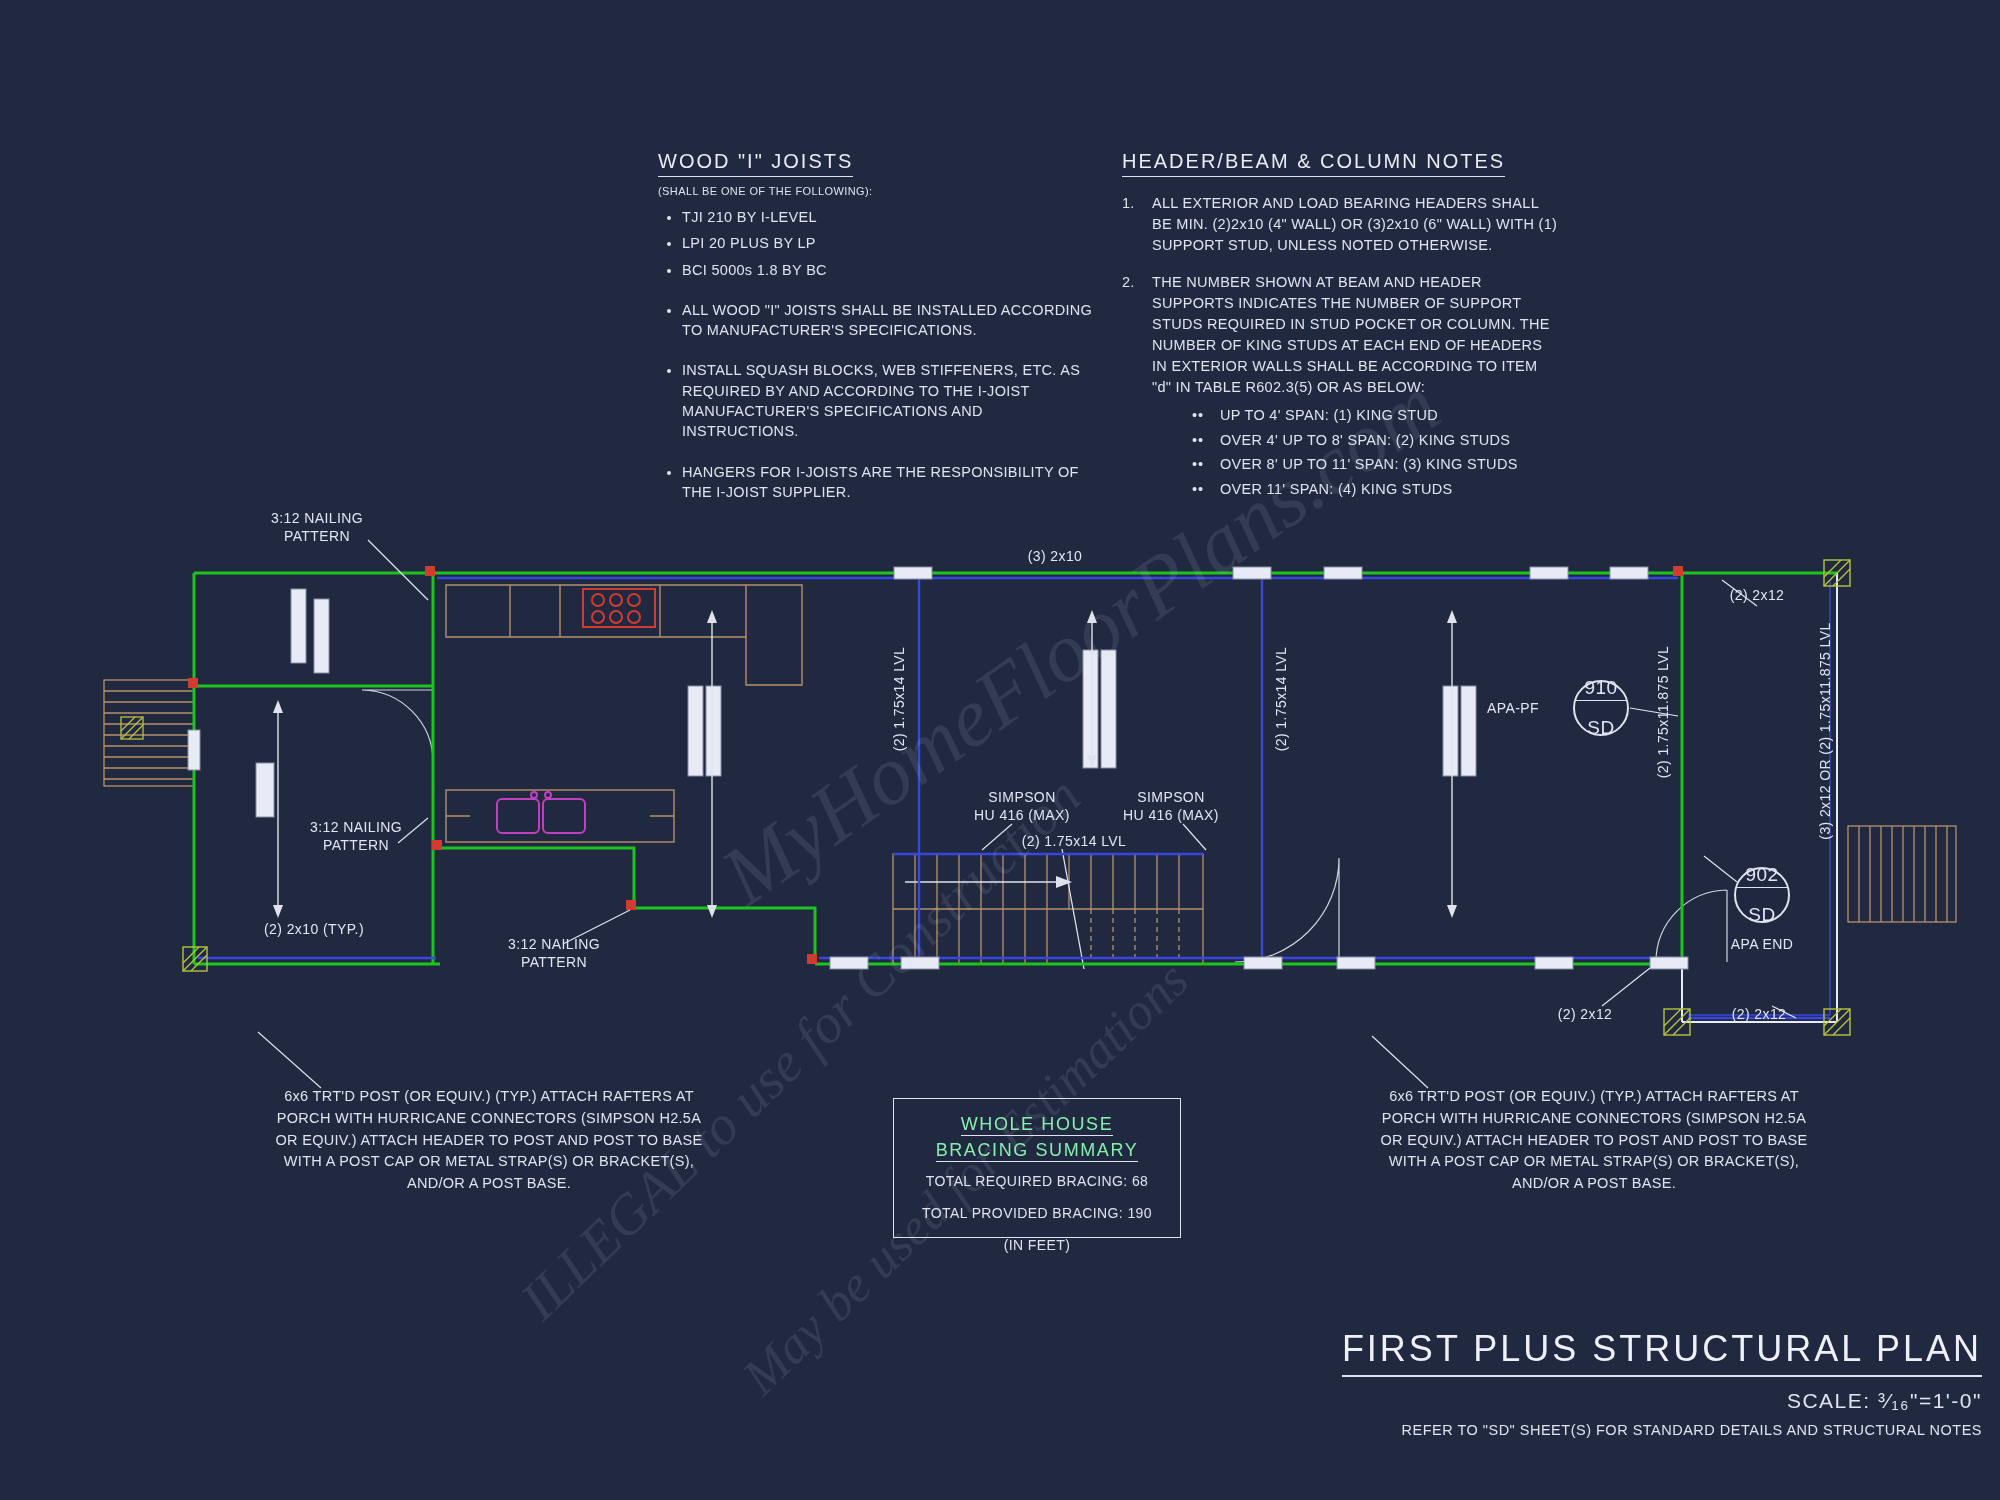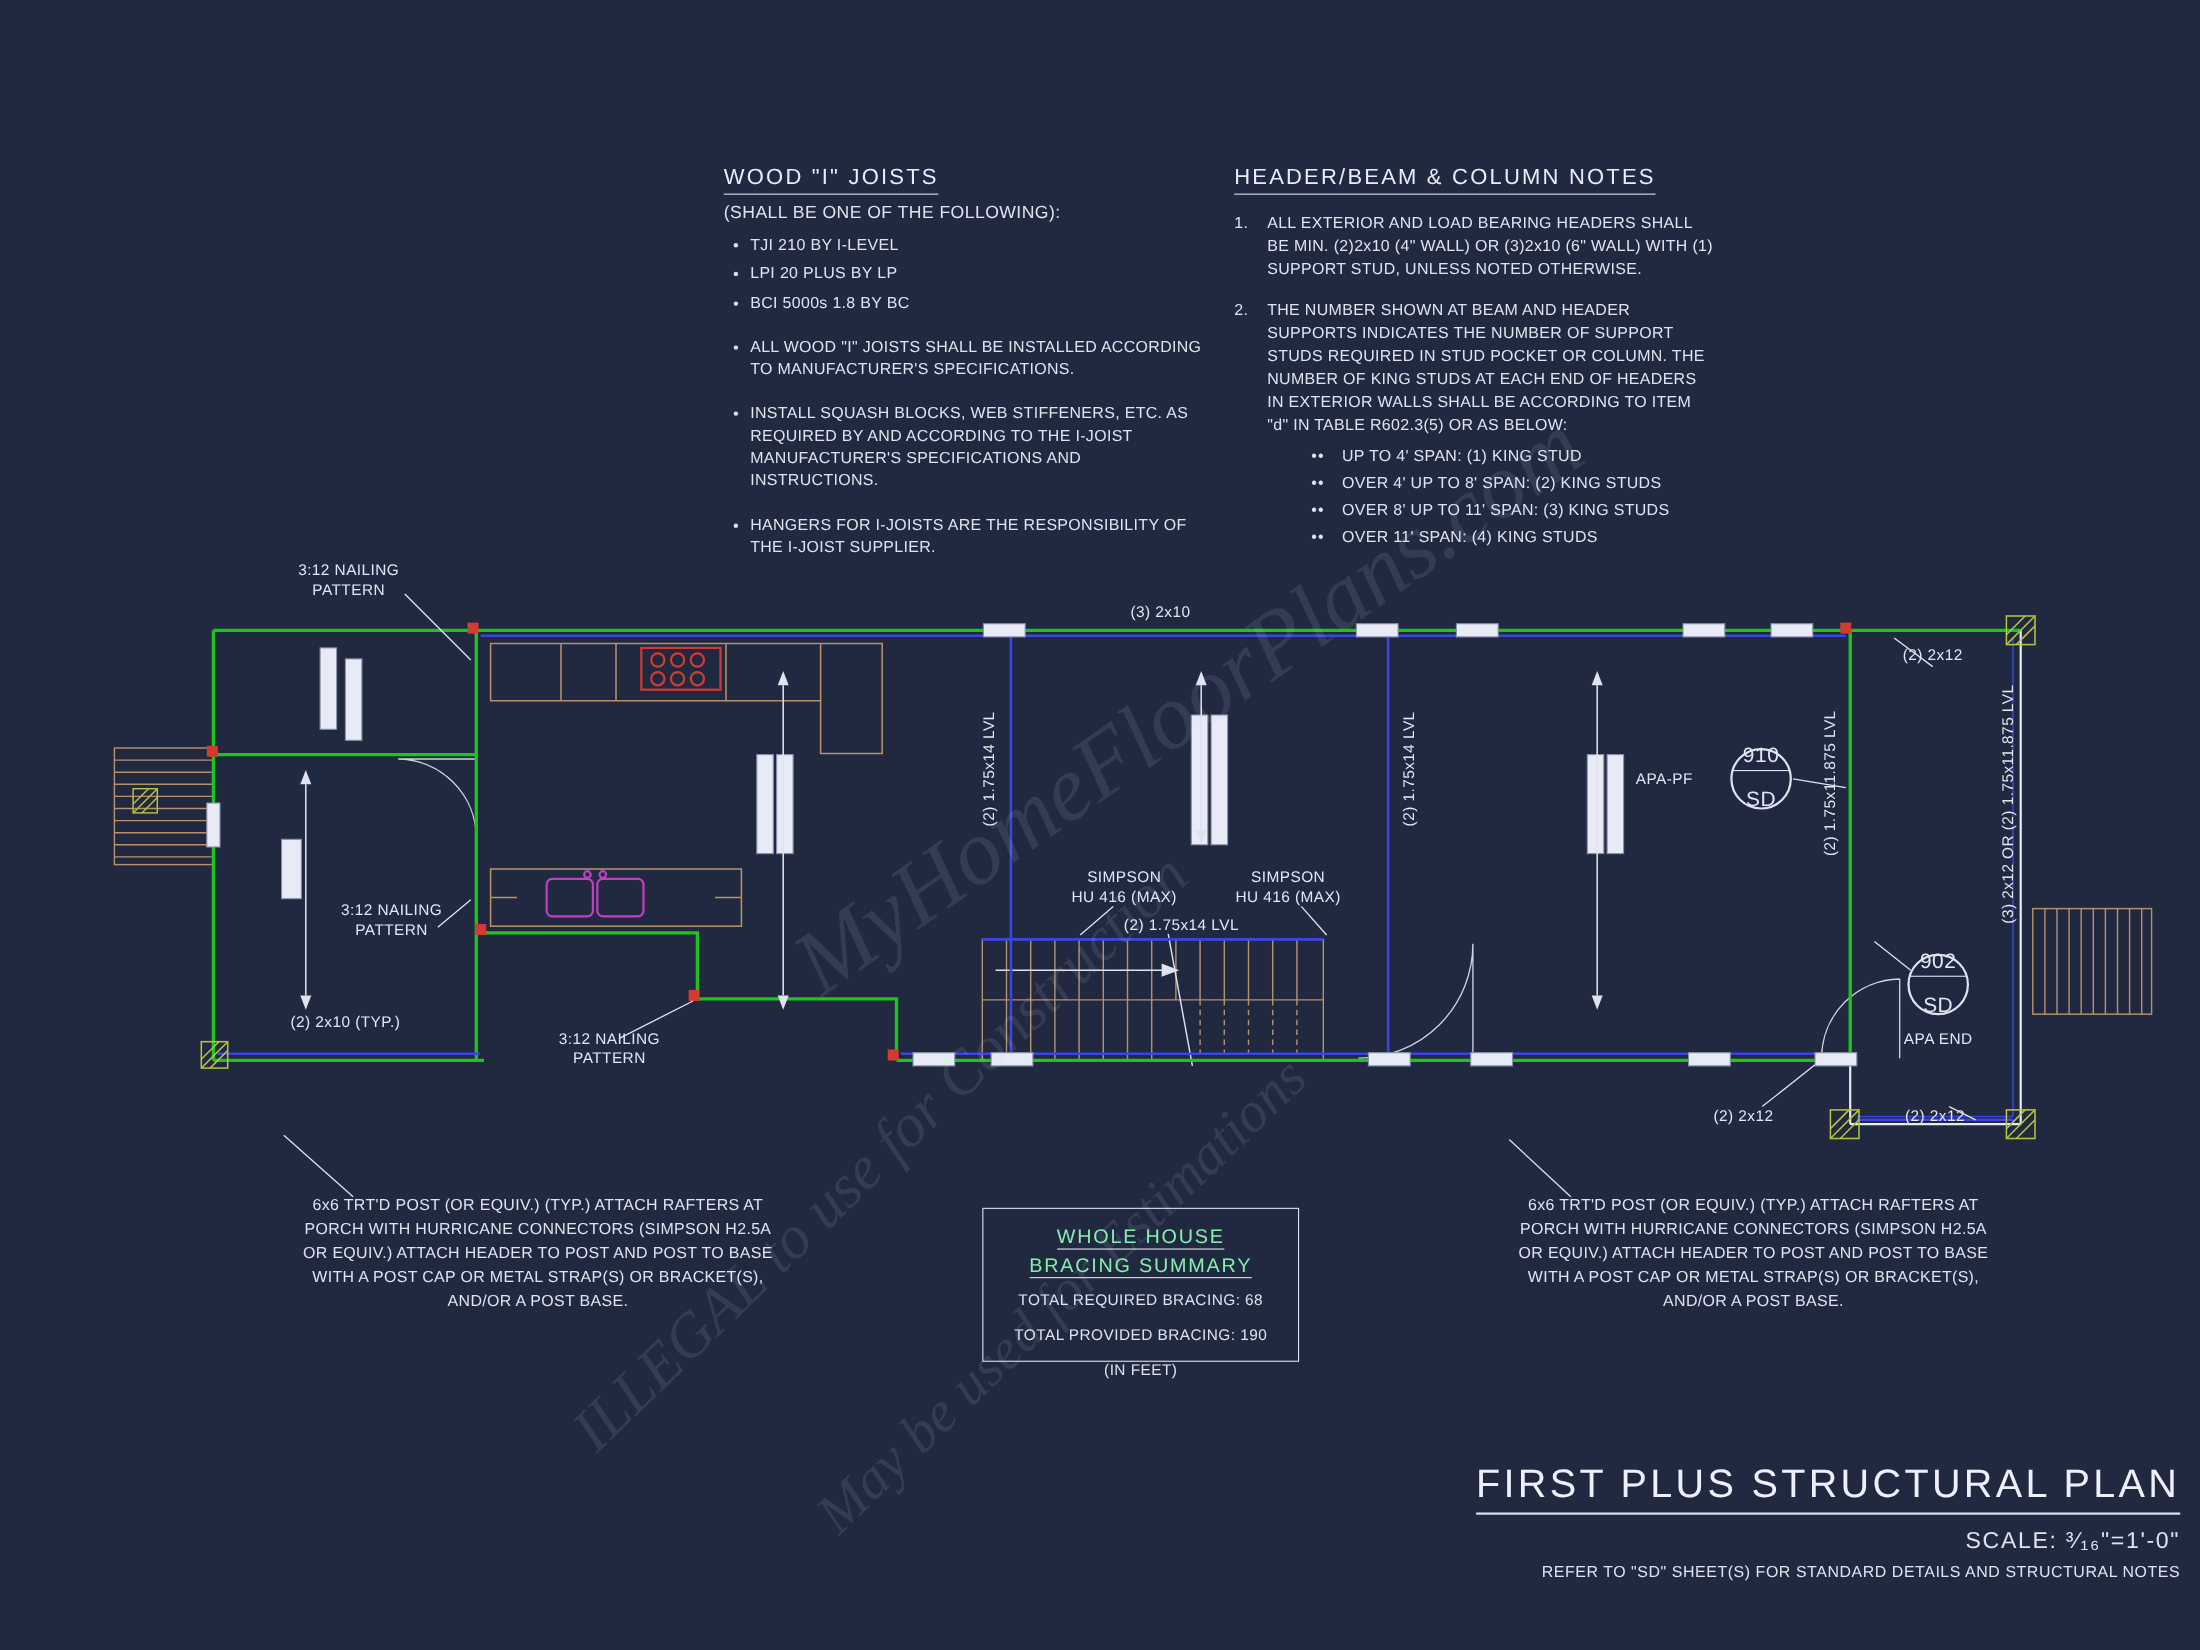--- a/index.html
+++ b/index.html
@@ -10,21 +10,21 @@
     font-family:"Liberation Sans", sans-serif;
   }
   .abs { position:absolute; }
   svg.plan-svg { position:absolute; left:0; top:0; }
 
   
   .note-title {
     display:inline-block; font-size:20px; letter-spacing:2px; color:#e9ecf6;
     border-bottom:1.5px solid #dfe3ee; padding-bottom:3px; white-space:nowrap;
   }
-  .note-sub { font-size:16px; letter-spacing:.4px; margin-top:8px; }
+  .note-sub { font-size:11px; letter-spacing:.4px; margin-top:8px; }
   ul.dotlist { list-style:disc outside; margin:10px 0 0 24px; font-size:14.5px; letter-spacing:.3px; }
   ul.dotlist li { margin-top:6px; line-height:1.4; }
   ul.dotlist.spaced li { margin-top:20px; }
   .hitem { display:flex; gap:14px; margin-top:16px; font-size:14.5px; line-height:1.45; letter-spacing:.3px; }
   .hnum { flex:0 0 16px; }
   .htext { flex:1; }
   ul.kinglist { list-style:none; margin:8px 0 0 70px; font-size:14.5px; letter-spacing:.3px; }
   ul.kinglist li { position:relative; padding-left:28px; margin-top:5px; line-height:1.35; }
   ul.kinglist li::before { content:"\2022\2022"; position:absolute; left:0; top:0; letter-spacing:1px; }
 

